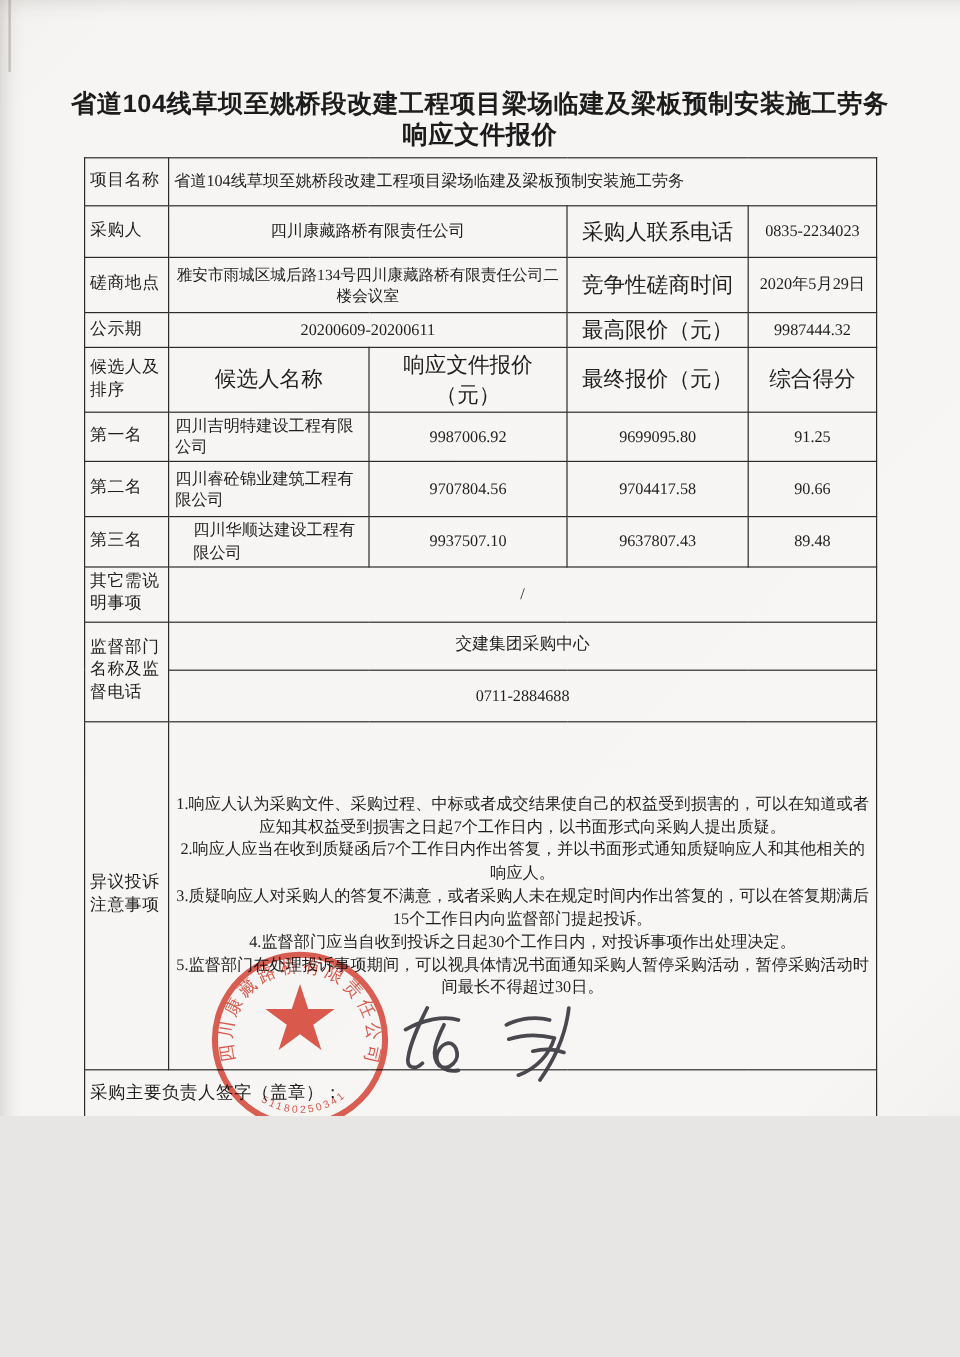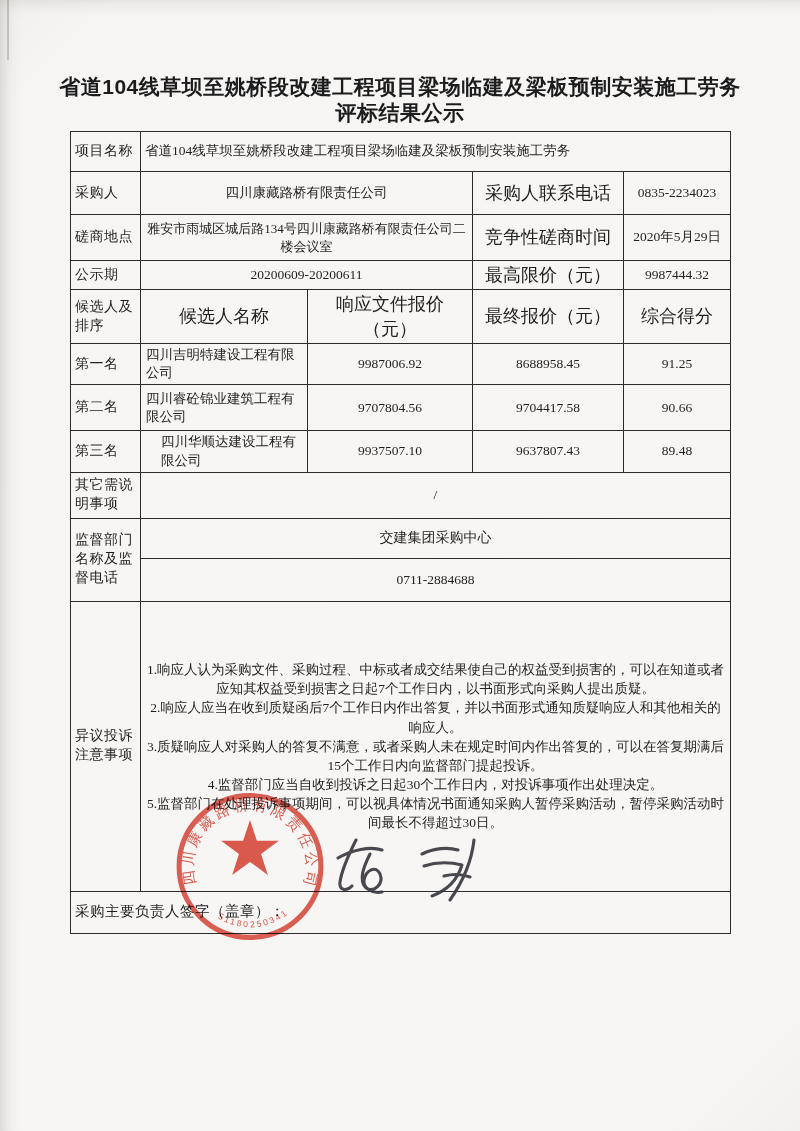--- a/index.html
+++ b/index.html
@@ -1,20 +1,20 @@
 <!DOCTYPE html>
 <html><head>
 <meta charset="utf-8">
 <style>
   * { margin: 0; padding: 0; box-sizing: border-box; }
   html, body { background: #e8e6e4; }
   .page {
     position: relative;
     width: 800px;
-    height: 1131px;
+    height: 930px;
     margin: 0 auto;
     background: linear-gradient(135deg, #f2f0ee 0%, #f7f5f4 6%, #f7f6f4 92%, #f3f1ef 100%);
     overflow: hidden;
     font-family: "Liberation Serif", serif;
     color: #232323;
   }
   .page::before {
     content: "";
     position: absolute; inset: 0;
     box-shadow: inset 12px 8px 24px -18px rgba(60,55,50,0.45);
@@ -98,21 +98,21 @@
   }
 </style>
 </head>
 <body>
 
 <div class="page">
   <div class="scan-edge"></div>
 
   <div class="doc-title">
     <div>省道104线草坝至姚桥段改建工程项目梁场临建及梁板预制安装施工劳务</div>
-    <div>评标结果公示</div>
+    <div>响应文件报价</div>
   </div>
 
   <table class="main">
     <colgroup>
       <col style="width:70px">
         <col style="width:167px">
         <col style="width:165px">
         <col style="width:151px">
         <col style="width:107px">
     </colgroup>
@@ -143,21 +143,21 @@
         <td class="lbl">候选人及排序</td>
         <td class="ctr hdr">候选人名称</td>
         <td class="ctr hdr">响应文件报价（元）</td>
         <td class="ctr hdr">最终报价（元）</td>
         <td class="ctr hdr">综合得分</td>
       </tr>
       <tr class="r6">
         <td class="lbl">第一名</td>
         <td class="lft" style="padding-left:5px">四川吉明特建设工程有限公司</td>
         <td class="num">9987006.92</td>
-        <td class="num">8688958.45</td>
+        <td class="num">9699095.80</td>
         <td class="num">91.25</td>
       </tr>
       <tr class="r7">
         <td class="lbl">第二名</td>
         <td class="lft" style="padding-left:5px">四川睿砼锦业建筑工程有限公司</td>
         <td class="num">9707804.56</td>
         <td class="num">9704417.58</td>
         <td class="num">90.66</td>
       </tr>
       <tr class="r8">

